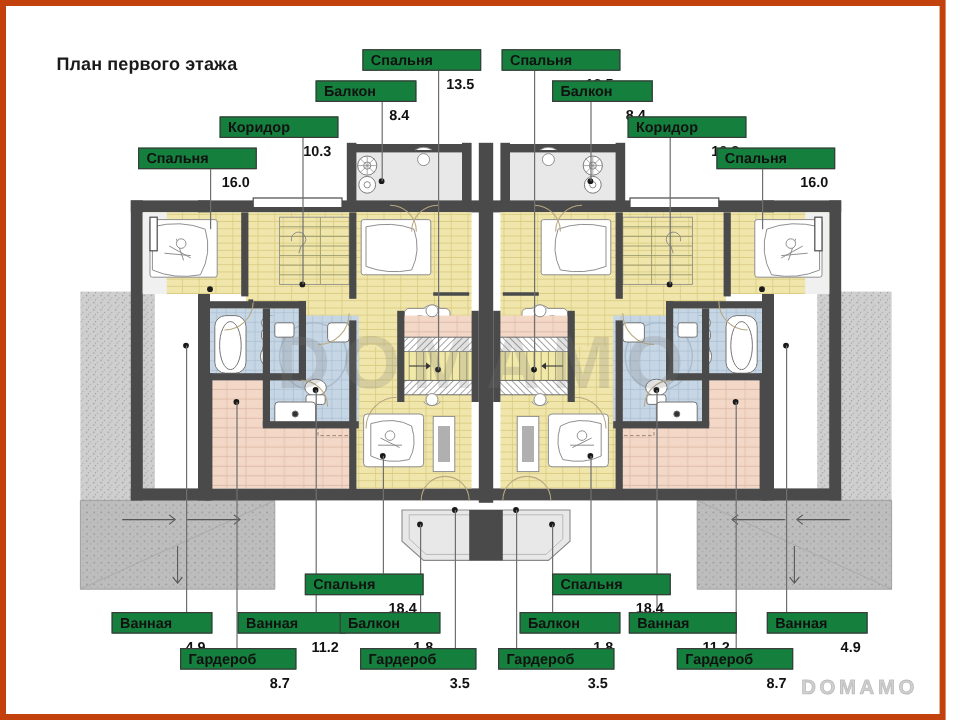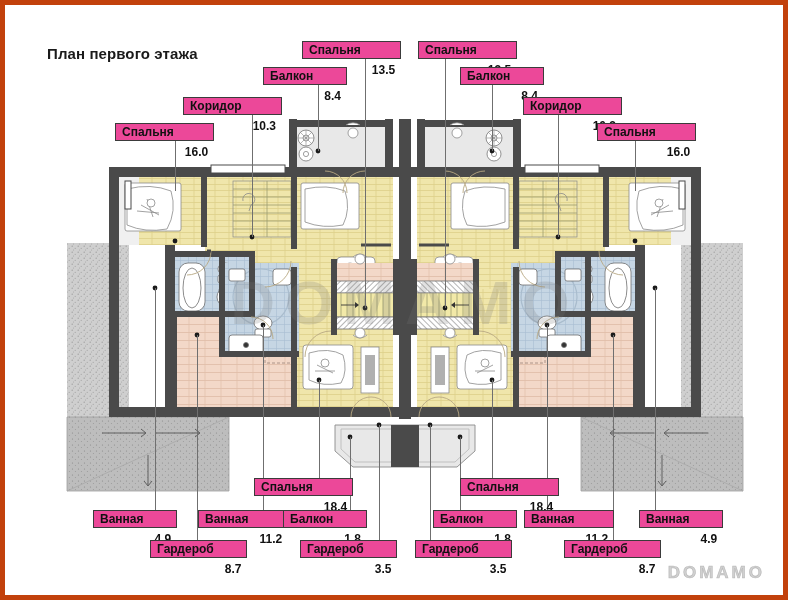--- a/index.html
+++ b/index.html
@@ -45,21 +45,21 @@
     width: 1px;
     background: #6f6f6f;
   }
 
   
   .room-label {
     position: absolute;
     display: flex;
     align-items: stretch;
     border: 1px solid #3b3b3b;
-    background: #ec4899;
+    background: #15803d;
     height: 18px;
     box-sizing: border-box;
     white-space: nowrap;
     z-index: 20;
   }
   .room-label .rl-name {
     display: flex;
     align-items: center;
     padding: 0 5px 0 6px;
     font-size: 12px;

